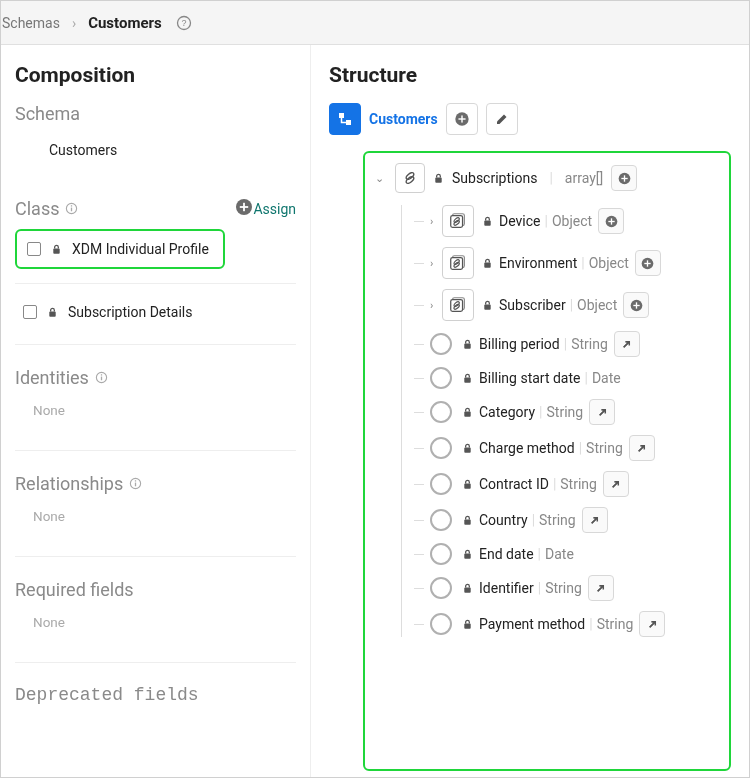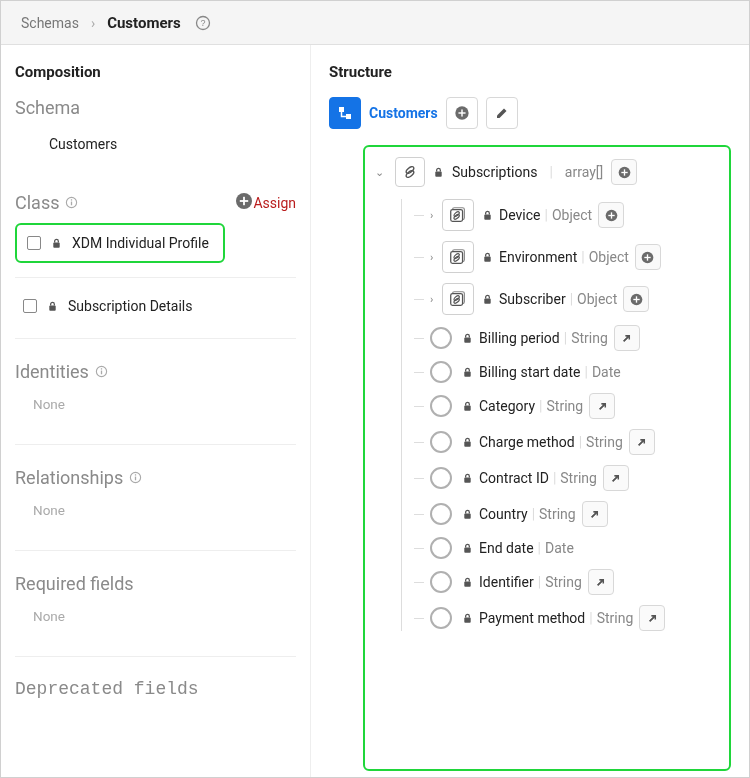--- a/index.html
+++ b/index.html
@@ -1,32 +1,32 @@
 <!DOCTYPE html>
 <html><head>
 <meta charset="utf-8">
 <style>
   * { box-sizing: border-box; }
   html, body { margin: 0; padding: 0; font-family: -apple-system, BlinkMacSystemFont, "Segoe UI", Roboto, Arial, sans-serif; font-size: 14px; color: #222; }
   .app { width: 750px; height: 778px; border: 1px solid #d0d0d0; display: flex; flex-direction: column; background: #fff; }
-  .header { background: #f5f5f5; border-bottom: 1px solid #e0e0e0; height: 44px; display: flex; align-items: center; padding: 0 20px; gap: 8px; }
+  .header { background: #f5f5f5; border-bottom: 1px solid #e0e0e0; height: 44px; display: flex; align-items: center; padding: 0 1px; gap: 8px; }
   .crumb-parent { color: #777; font-size: 14px; }
   .crumb-sep { color: #aaa; font-size: 14px; margin: 0 4px; }
   .crumb-current { font-weight: 700; font-size: 15px; color: #222; }
   .help-icon { width: 16px; height: 16px; }
 
   .body { flex: 1; display: flex; min-height: 0; }
   .left { width: 310px; border-right: 1px solid #eee; padding: 18px 14px 0 14px; display: flex; flex-direction: column; overflow: hidden; }
   .right { flex: 1; padding: 18px 8px 0 18px; display: flex; flex-direction: column; min-width: 0; overflow: hidden; }
 
-  .panel-title { font-weight: 700; font-size: 15px; margin-bottom: 16px; }
+  .panel-title { font-weight: 700; font-size: 21px; margin-bottom: 16px; }
 
   .section-label { color: #8a8a8a; font-size: 18px; display: flex; align-items: center; gap: 6px; }
   .section-row { display: flex; align-items: center; justify-content: space-between; margin-top: 22px; }
-  .add-btn { display: inline-flex; align-items: center; color: #b91c1c; font-size: 14px; cursor: pointer; }
+  .add-btn { display: inline-flex; align-items: center; color: #0f766e; font-size: 14px; cursor: pointer; }
   .plus-circle { width: 18px; height: 18px; display: inline-block; }
 
   .schema-name { padding: 18px 0 18px 34px; font-size: 14px; }
 
   .class-item, .fg-item { display: flex; align-items: center; gap: 10px; padding: 10px 8px; font-size: 14px; margin: 10px 0 0 0; }
   .class-item { border: 2px solid #1fd63a; border-radius: 6px; padding: 10px 10px; width: 210px; }
   .checkbox { width: 14px; height: 14px; border: 1.5px solid #888; border-radius: 2px; }
 
   .none-text { color: #aaa; padding: 14px 0 18px 18px; font-size: 13.5px; }
 

